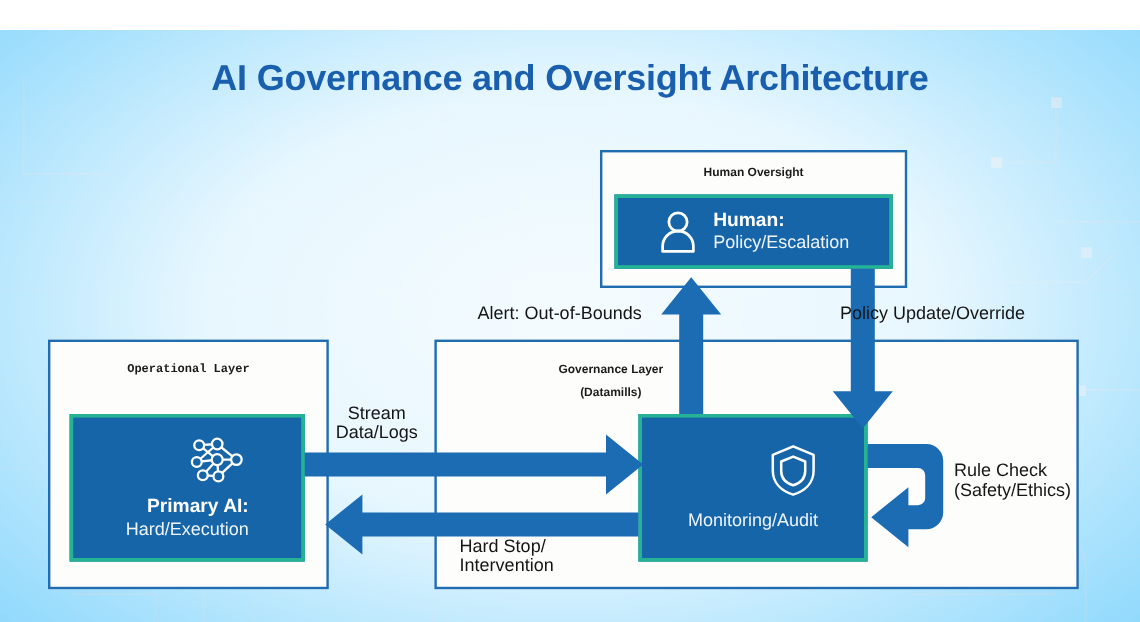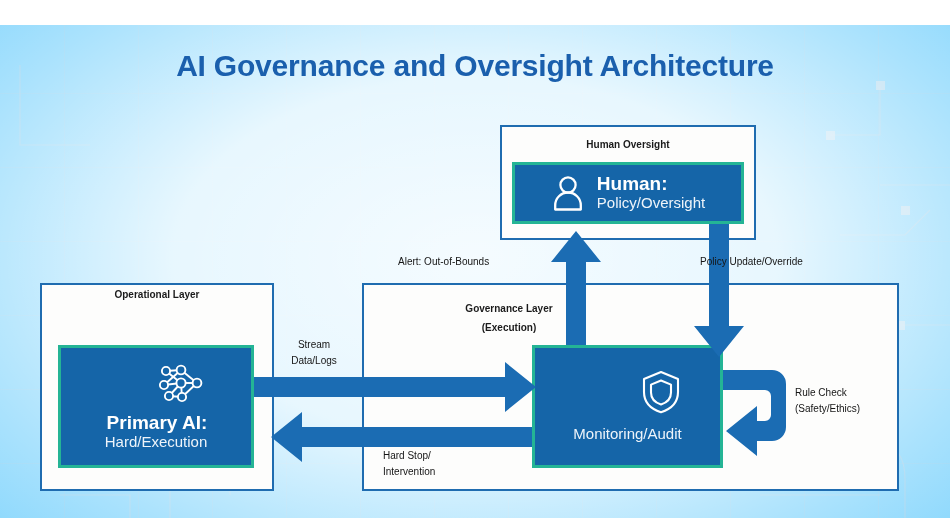--- a/index.html
+++ b/index.html
@@ -88,40 +88,40 @@
   }
   .node-stack {
     display: flex;
     flex-direction: column;
     align-items: flex-end;
     justify-content: center;
   }
   .node-title {
     color: #ffffff;
     font-weight: bold;
-    font-size: 19px;
+    font-size: 16px;
     line-height: 19px;
     white-space: nowrap;
   }
   .node-sub {
     color: #eef4fa;
     font-weight: normal;
     font-size: 15px;
     line-height: 20px;
     white-space: nowrap;
   }
   .node-text-left { text-align: left; }
   .node-text-center { text-align: center; }
 
   .icon-svg { display: block; }
 
   
   .flow-label {
     position: absolute;
-    font-size: 10px;
+    font-size: 15px;
     color: #151515;
     line-height: 16px;
     white-space: pre-line;
   }
   .lbl-center { text-align: center; }
   .lbl-left   { text-align: left; }
 
   
   #arrows {
     position: absolute;
@@ -170,27 +170,27 @@
   <div class="node" style="left:512px; top:137px; width:232px; height:62px;">
     <div class="node-inner">
       <span>
         <svg class="icon-svg" width="34" height="38" viewBox="0 0 34 38" fill="none" stroke="#ffffff" stroke-width="2.3" stroke-linecap="round" stroke-linejoin="round">
           <circle cx="17" cy="11" r="7.6"></circle>
           <path d="M4.2 35.5 v-4.2 a12.8 12.8 0 0 1 25.6 0 v4.2 z"></path>
         </svg>
       </span>
       <div class="node-stack node-text-left" style="align-items:flex-start;">
         <div class="node-title">Human:</div>
-        <div class="node-sub">Policy/Oversight</div>
+        <div class="node-sub">Policy/Escalation</div>
       </div>
     </div>
   </div>
 
   <div class="layer-box" style="left:40px; top:258px; width:234px; height:208px;">
-    <div class="layer-title" style="top:0;">Operational Layer</div>
+    <div class="layer-title" style="top:14px;font-family:Liberation Mono, monospace;">Operational Layer</div>
   </div>
 
   <div class="node" style="left:58px; top:320px; width:196px; height:123px;">
     <div class="node-stack node-text-center">
       <span style="margin-bottom:9px;">
         <svg class="icon-svg" width="52" height="42" viewBox="0 0 52 42" fill="none" stroke="#ffffff" stroke-width="1.9">
           <g>
             <line x1="11" y1="9" x2="26" y2="8"></line>
             <line x1="11" y1="9" x2="26" y2="21"></line>
             <line x1="9" y1="23" x2="26" y2="8"></line>
@@ -213,21 +213,21 @@
           </g>
         </svg>
       </span>
       <div class="node-title">Primary AI:</div>
       <div class="node-sub">Hard/Execution</div>
     </div>
   </div>
 
   <div class="layer-box" style="left:362px; top:258px; width:537px; height:208px;">
     <div class="layer-title" style="top:14px; left:20px; width:250px; text-align:center;">Governance Layer</div>
-    <div class="layer-title" style="top:33px; left:20px; width:250px; text-align:center;">(Execution)</div>
+    <div class="layer-title" style="top:33px; left:20px; width:250px; text-align:center;">(Datamills)</div>
   </div>
 
   <div class="node" style="left:532px; top:320px; width:191px; height:123px;">
     <div class="node-stack node-text-center">
       <span style="margin-bottom:9px;">
         <svg class="icon-svg" width="42" height="46" viewBox="0 0 42 46" fill="none" stroke="#ffffff" stroke-width="2.1" stroke-linejoin="round">
           <path d="M21 3 L38 10 v13 c0 10.5 -7.4 17.2 -17 20.2 C11.4 40.2 4 33.5 4 23 V10 z"></path>
           <path d="M21 11.5 L31 15.6 v7.8 c0 6.2 -4.4 10.2 -10 12 -5.6 -1.8 -10 -5.8 -10 -12 v-7.8 z"></path>
         </svg>
       </span>

